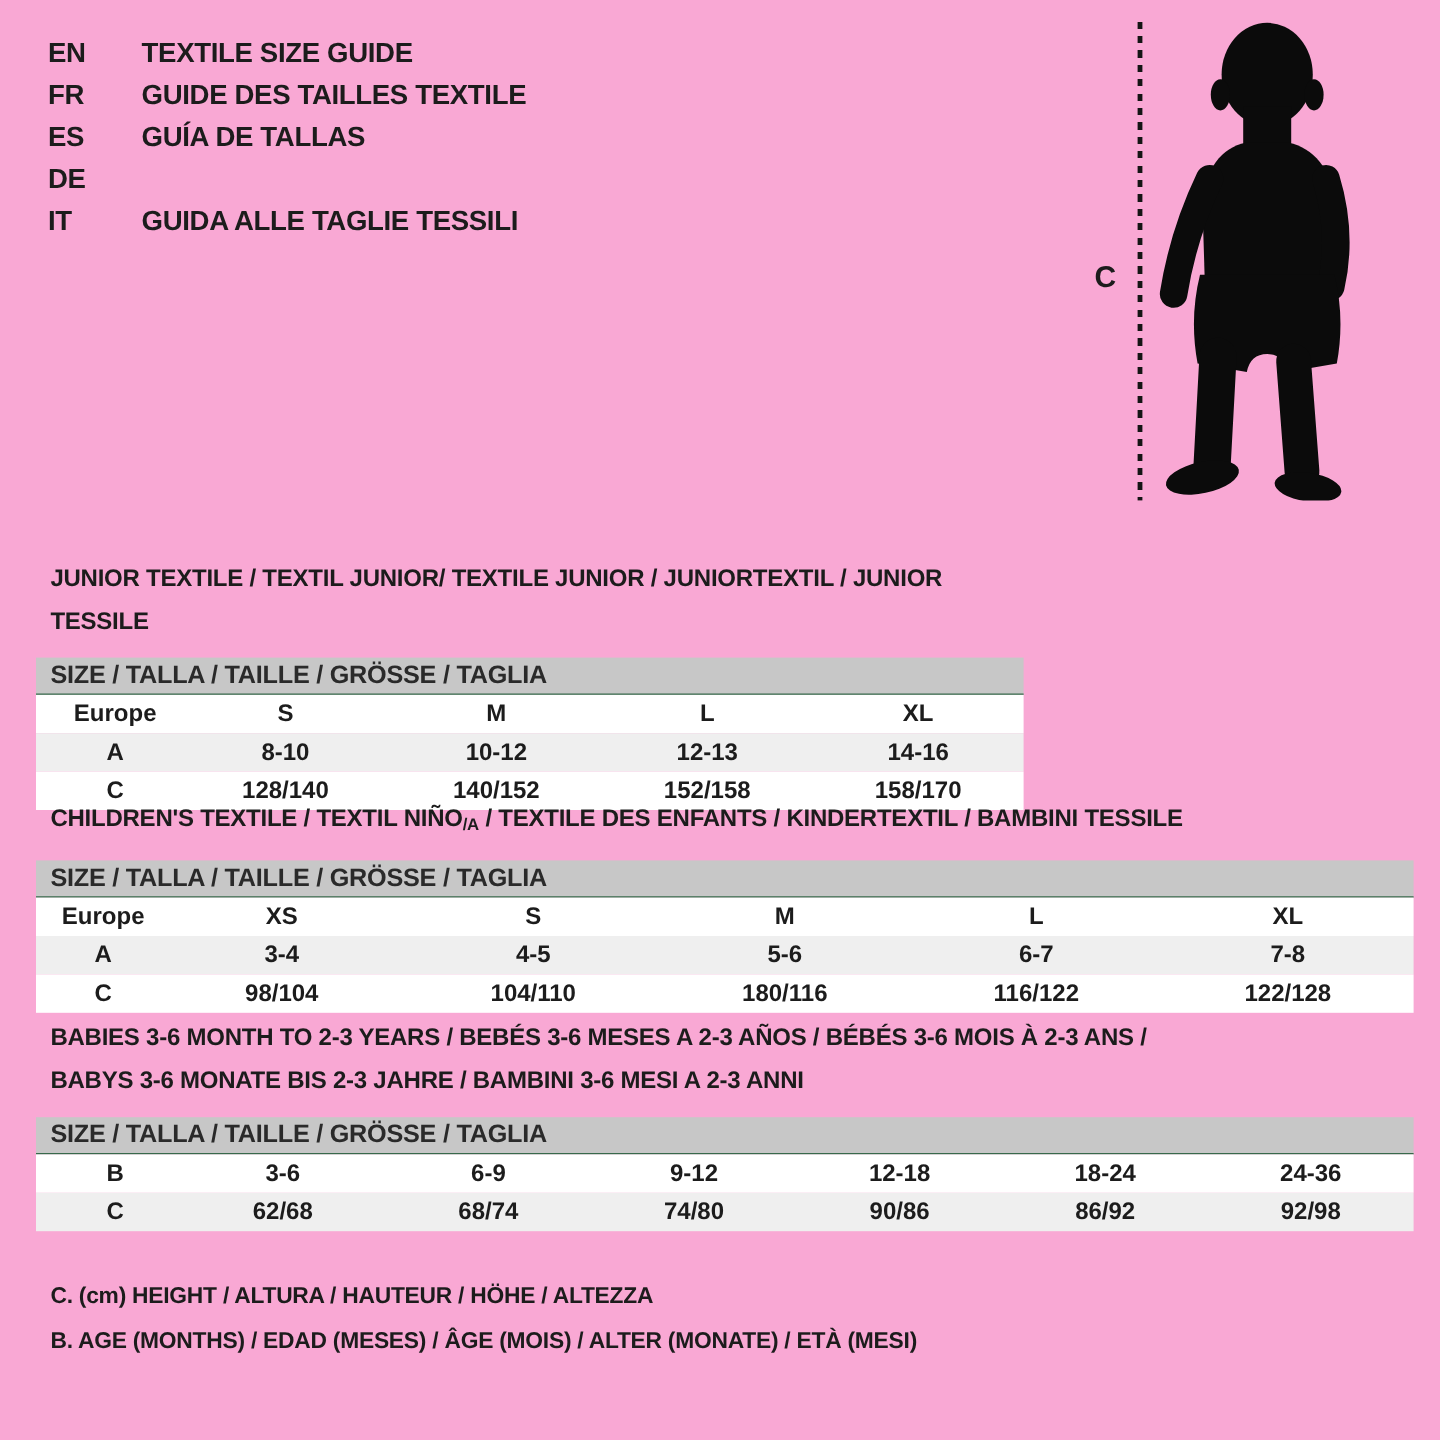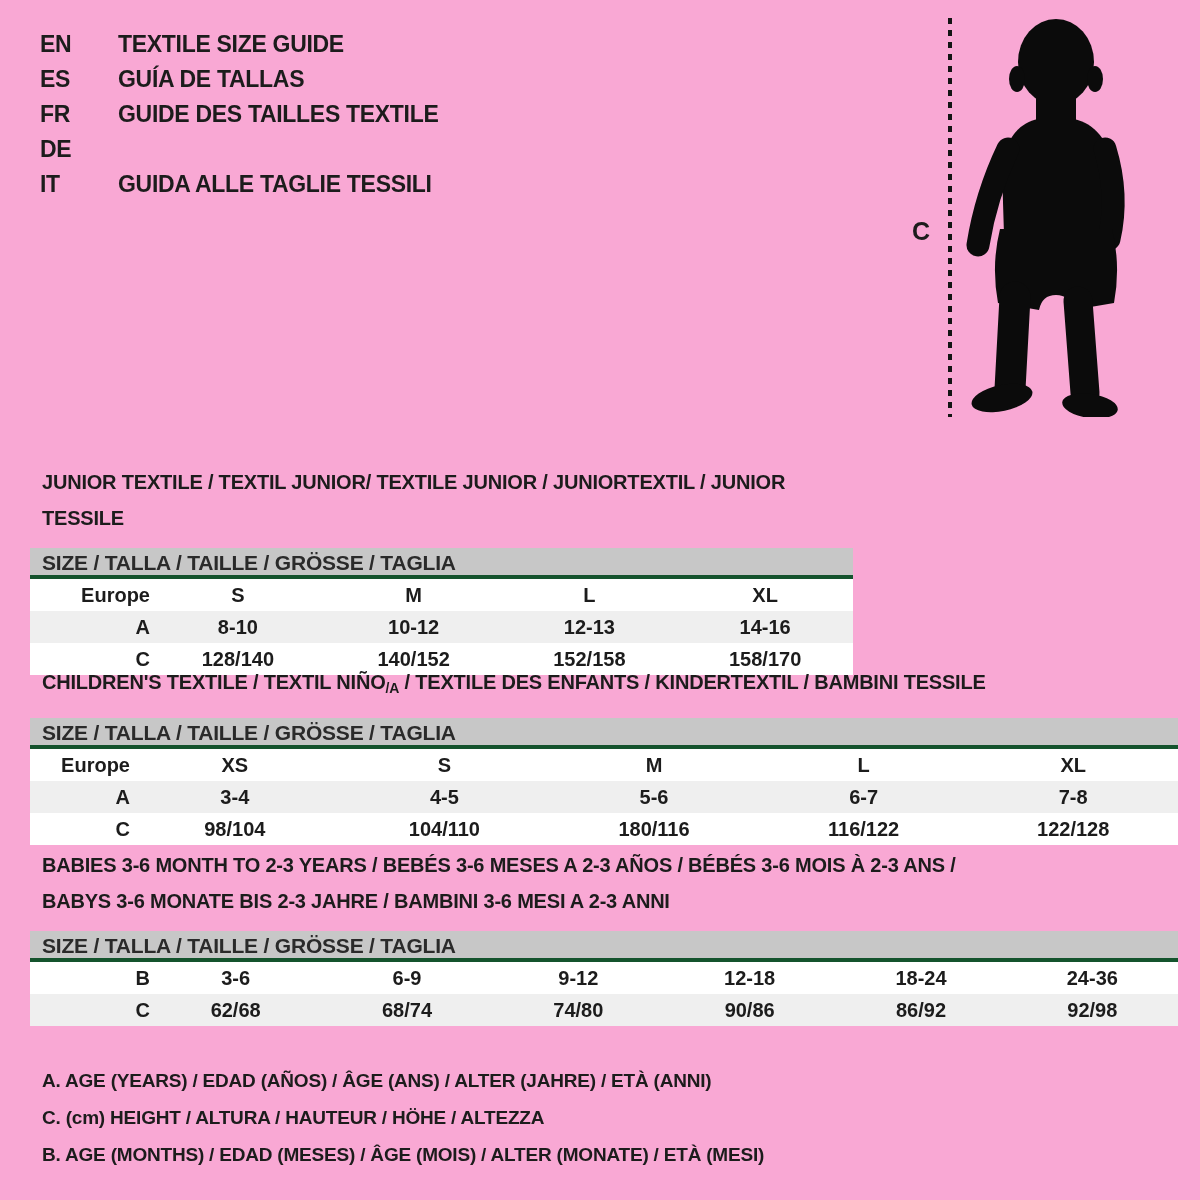--- a/index.html
+++ b/index.html
@@ -25,48 +25,48 @@
   .silhouette{position:absolute;left:966px;top:17px;}
   
   .sec{position:absolute;left:30px;}
   .sec1{top:448px;width:823px;margin-top:16px;}
   .sec2{top:664px;width:1148px;}
   .sec3{top:847px;width:1148px;}
   .sec-title{font-size:20px;line-height:36px;margin-bottom:12px;padding-left:12px;letter-spacing:-0.2px;}
   .sub{font-size:14px;vertical-align:-4px;}
   
   .tbar{
-    height:31px;background:#c7c7c7;border-bottom:4px solid #14532d;box-sizing:border-box;
+    height:31px;background:#c7c7c7;border-bottom:1px solid #14532d;box-sizing:border-box;
     font-size:21px;line-height:30px;padding-left:12px;letter-spacing:-0.2px;color:#2a2a2a;
   }
   .trow{display:grid;height:32px;align-items:center;font-size:20px;background:#ffffff;}
   .trow.shaded{background:#efefef;}
-  .tlabel{padding-left:12px;text-align:right;}
+  .tlabel{padding-left:12px;text-align:center;}
   .tcell{text-align:center;}
   
   .legend{position:absolute;left:30px;top:1062px;padding-left:12px;}
   .legend-line{height:37px;line-height:37px;font-size:19px;letter-spacing:-0.2px;}
 </style>
 </head>
 <body>
 
 <div class="page">
 
   <div class="lang-block">
       <div class="lang-row">
         <span class="lang-code">EN</span>
         <span class="lang-title">TEXTILE SIZE GUIDE</span>
       </div>
       <div class="lang-row">
+        <span class="lang-code">FR</span>
+        <span class="lang-title">GUIDE DES TAILLES TEXTILE</span>
+      </div>
+      <div class="lang-row">
         <span class="lang-code">ES</span>
         <span class="lang-title">GUÍA DE TALLAS</span>
-      </div>
-      <div class="lang-row">
-        <span class="lang-code">FR</span>
-        <span class="lang-title">GUIDE DES TAILLES TEXTILE</span>
       </div>
       <div class="lang-row">
         <span class="lang-code">DE</span>
       </div>
       <div class="lang-row">
         <span class="lang-code">IT</span>
         <span class="lang-title">GUIDA ALLE TAGLIE TESSILI</span>
       </div>
     </div>
 
@@ -170,18 +170,17 @@
           <div class="tcell">68/74</div>
           <div class="tcell">74/80</div>
           <div class="tcell">90/86</div>
           <div class="tcell">86/92</div>
           <div class="tcell">92/98</div>
         </div>
       </div>
   </section>
 
   <div class="legend">
-    <div class="legend-line">A. AGE (YEARS) / EDAD (AÑOS) / ÂGE (ANS) / ALTER (JAHRE) / ETÀ (ANNI)</div>
     <div class="legend-line">C. (cm) HEIGHT / ALTURA / HAUTEUR / HÖHE / ALTEZZA</div>
     <div class="legend-line">B. AGE (MONTHS) / EDAD (MESES) / ÂGE (MOIS) / ALTER (MONATE) / ETÀ (MESI)</div>
   </div>
 
 </div>
 
 </body></html>

